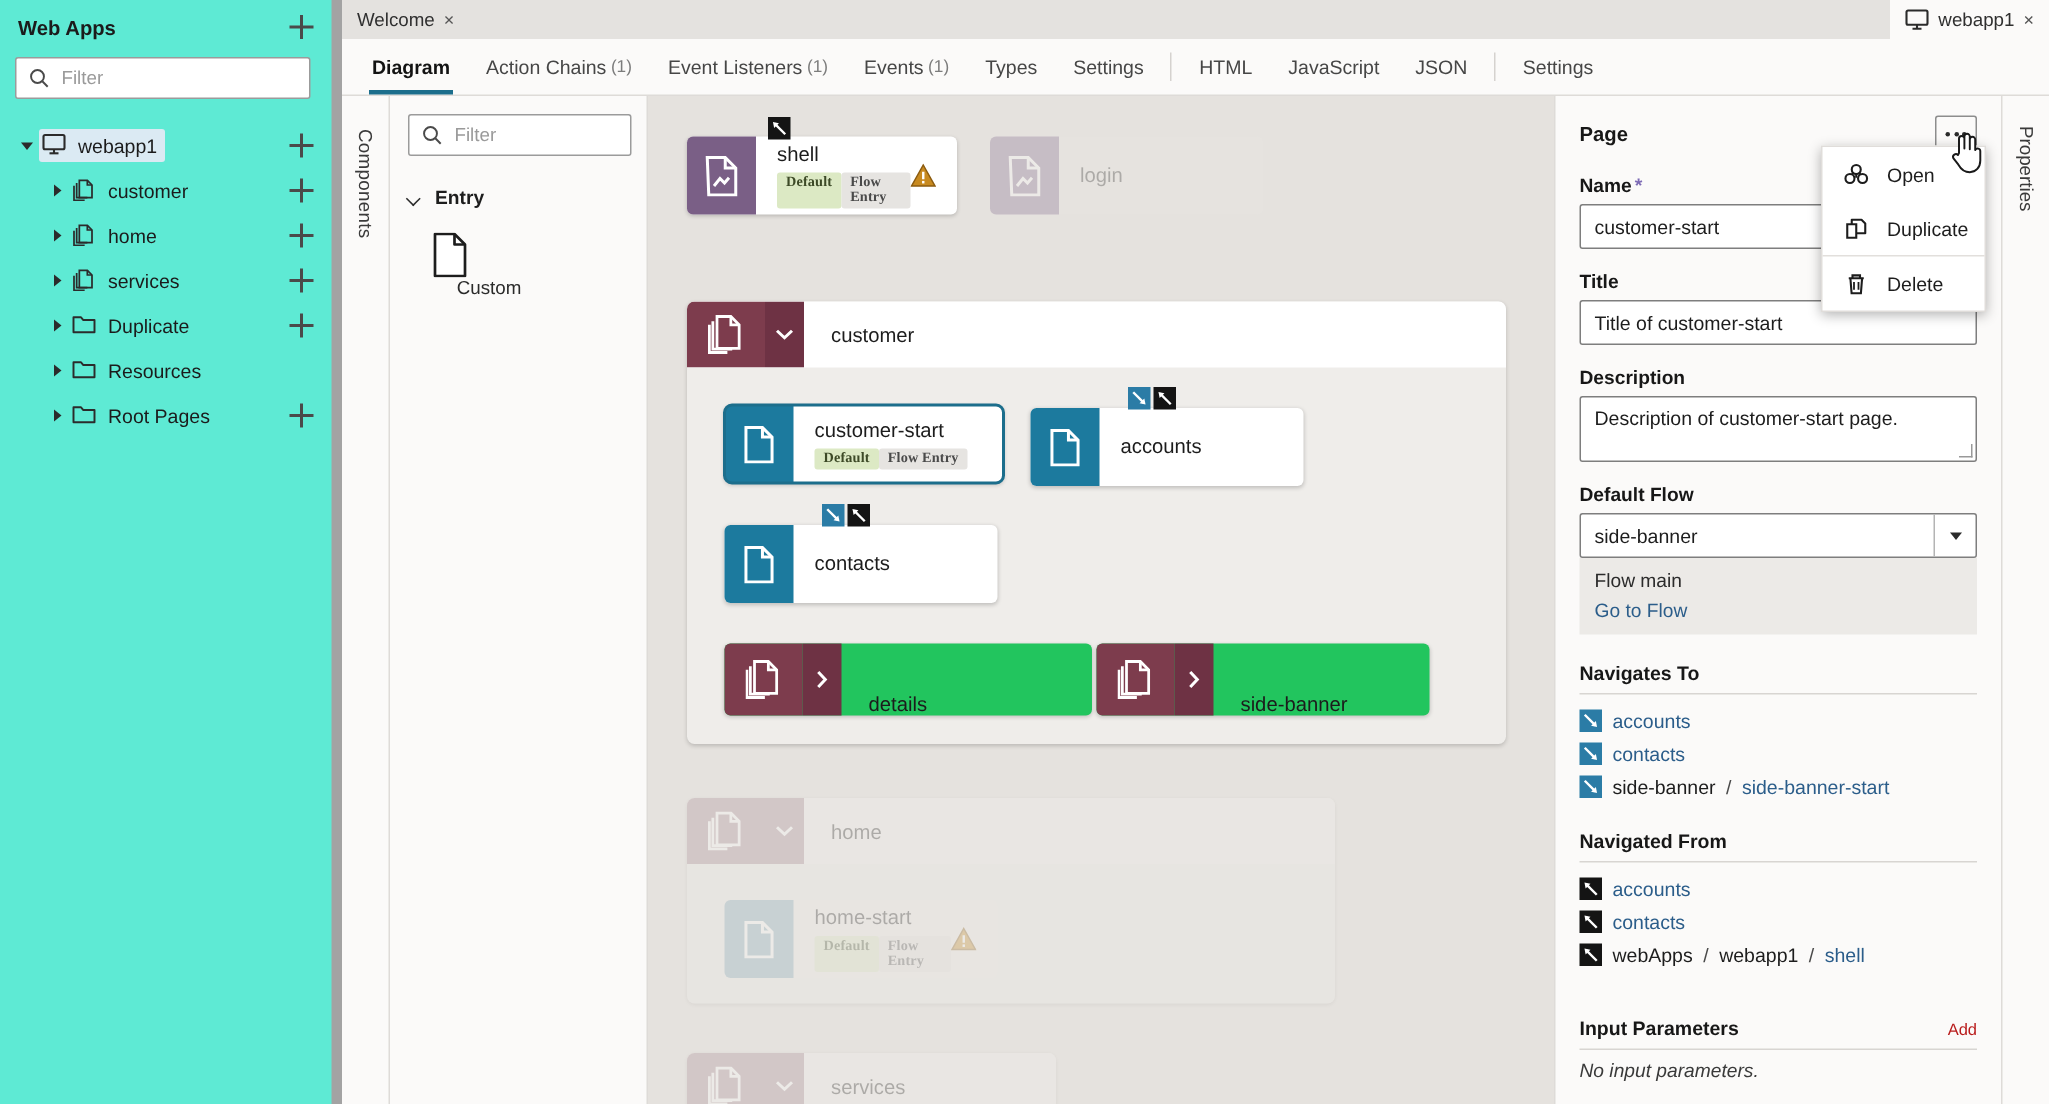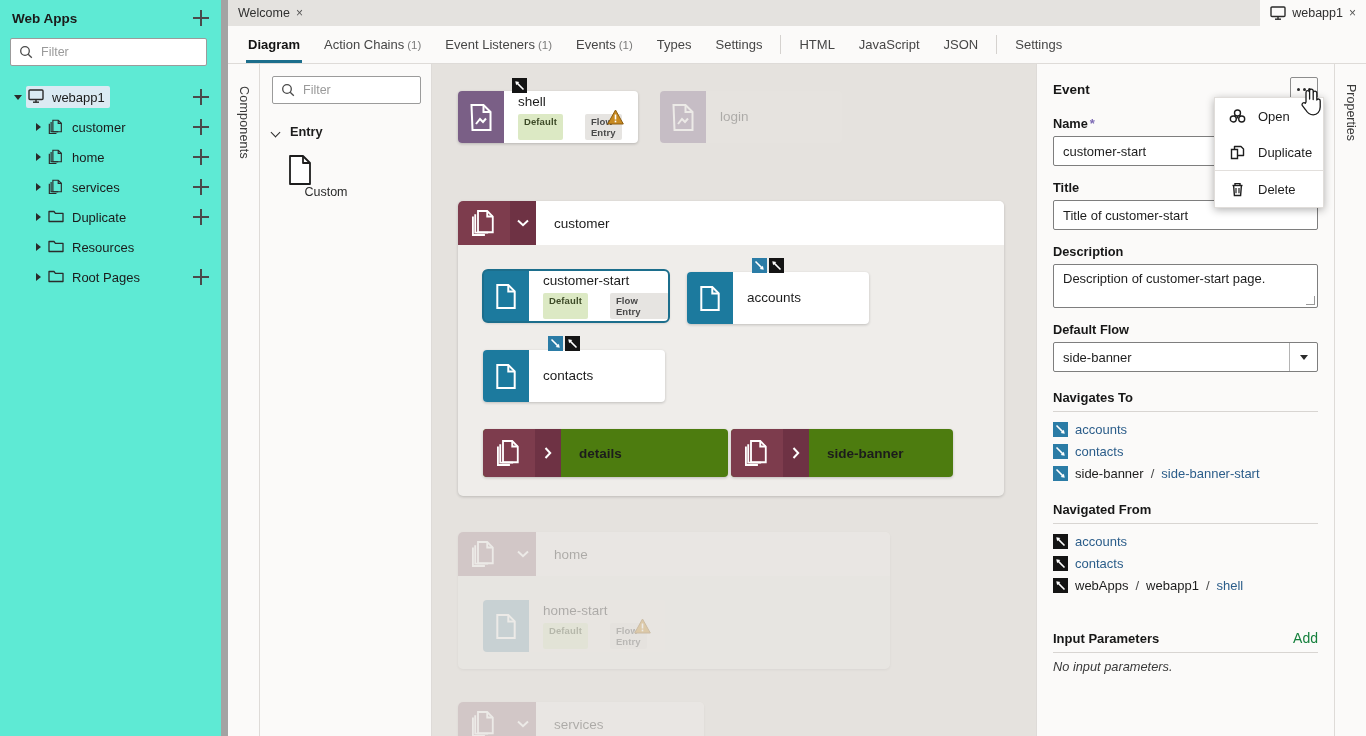--- a/index.html
+++ b/index.html
@@ -165,32 +165,32 @@
     position: absolute; height: 52px; background: #fff; border-radius: 4px;
     display: flex; align-items: center; box-shadow: 0 1px 3px rgba(0,0,0,.2);
     overflow: visible;
   }
   .node-ico {
     width: 46px; height: 52px; flex: 0 0 46px; border-radius: 4px 0 0 4px;
     display: flex; align-items: center; justify-content: center;
   }
   .node-body { flex: 1; padding-left: 14px; min-width: 0; }
   .node-title { font-size: 13.5px; color: #1c1c1c; line-height: 1.25; }
-  .badges { display: flex; gap: 22px; margin-top: 3px; }
+  .badges { display: flex; gap: 0; margin-top: 3px; font-family: Liberation Serif, serif; }
   .badge {
     font-size: 9.5px; font-weight: bold; padding: 2px 6px; border-radius: 2px;
     letter-spacing: .1px;
   }
   .badge.default { background: #dce9c4; color: #3d4a27; }
   .badge.flowentry { background: #e6e4e1; color: #4a4a4a; }
   .node.selected { outline: 2.5px solid #1c6e8c; outline-offset: -1px; border-radius: 5px; }
 
   .flownode {
-    position: absolute; height: 48px; background: #4d7c0f; border-radius: 4px;
-    display: flex; align-items: center; box-shadow: 0 1px 3px rgba(0,0,0,.2); font-weight: bold;
+    position: absolute; height: 48px; background: #22c55e; border-radius: 4px;
+    display: flex; align-items: flex-end; box-shadow: 0 1px 3px rgba(0,0,0,.2);
   }
   .flownode .fi {
     width: 52px; height: 48px; flex: 0 0 52px; background: #7d3c4d;
     border-radius: 4px 0 0 4px; display: flex; align-items: center; justify-content: center;
   }
   .flownode .fc {
     width: 26px; height: 48px; flex: 0 0 26px; background: #6e3244;
     display: flex; align-items: center; justify-content: center;
     color: #fff; font-size: 13px;
   }
@@ -254,21 +254,21 @@
     content: ""; border-top: 5px solid #2b2b2b; border-left: 4.5px solid transparent;
     border-right: 4.5px solid transparent;
   }
   .flowbox { background: #eceae7; padding: 7px 10px 9px; }
   .flowbox .fm { font-size: 12.8px; color: #2b2b2b; }
   .flowbox .gtf { font-size: 12.8px; color: #2b5d8a; margin-top: 5px; cursor: pointer; }
 
   .p-sec { font-weight: bold; font-size: 13px; color: #171717; margin-top: 18px; }
   .p-sec-row { display: flex; align-items: baseline; }
   .p-sec-row .p-sec { flex: 1; }
-  .p-add { font-size: 14px; color: #15803d; cursor: pointer; margin-top: 34px; }
+  .p-add { font-size: 11px; color: #b91c1c; cursor: pointer; margin-top: 34px; }
   .p-rule { height: 1px; background: #d8d5d2; margin-top: 6px; margin-bottom: 6px; }
   .linkrow { display: flex; align-items: center; gap: 7px; height: 22px; font-size: 13px; }
   .linkrow a { color: #2b5d8a; text-decoration: none; cursor: pointer; }
   .linkrow .sep { color: #4a4a4a; }
   .linkrow .plain { color: #1d1d1d; }
   .noparams { font-style: italic; font-size: 12.8px; color: #3a3a3a; margin-top: 4px; }
 
   
   .ctxmenu {
     position: absolute; width: 110px; background: #fff;
@@ -728,21 +728,21 @@
             <div class="grp-name">services</div>
           </div>
         </div>
 
       </div>
 
       <div class="props">
         <div class="props-inner">
 
           <div class="p-head">
-            <div class="ptitle">Event</div>
+            <div class="ptitle">Page</div>
             <div class="dots-btn">
                 <i></i>
                 <i></i>
                 <i></i>
               </div>
           </div>
 
           <div class="p-label">
             <span>Name</span><span class="req">*</span>
           </div>
@@ -757,20 +757,24 @@
 
           <div class="p-label">Description</div>
           <div class="p-textarea">
             <span>Description of customer-start page.</span>
           </div>
 
           <div class="p-label">Default Flow</div>
           <div class="p-select">
             <span class="sv">side-banner</span>
             <span class="sarrow"></span>
+          </div>
+          <div class="flowbox">
+            <div class="fm">Flow main</div>
+            <div class="gtf">Go to Flow</div>
           </div>
 
           <div class="p-sec">Navigates To</div>
           <div class="p-rule"></div>
           <div id="nav-to">
               <div class="linkrow">
                 <span class="nb to">
                   <svg width="11" height="11" viewBox="0 0 11 11">
                     <path d="M1.5 1.5 L8.6 8.6" stroke="#fff" stroke-width="1.6"></path>
                     <path d="M9.7 9.7 L5.7 8.9 L8.9 5.7 Z" fill="#fff"></path>

